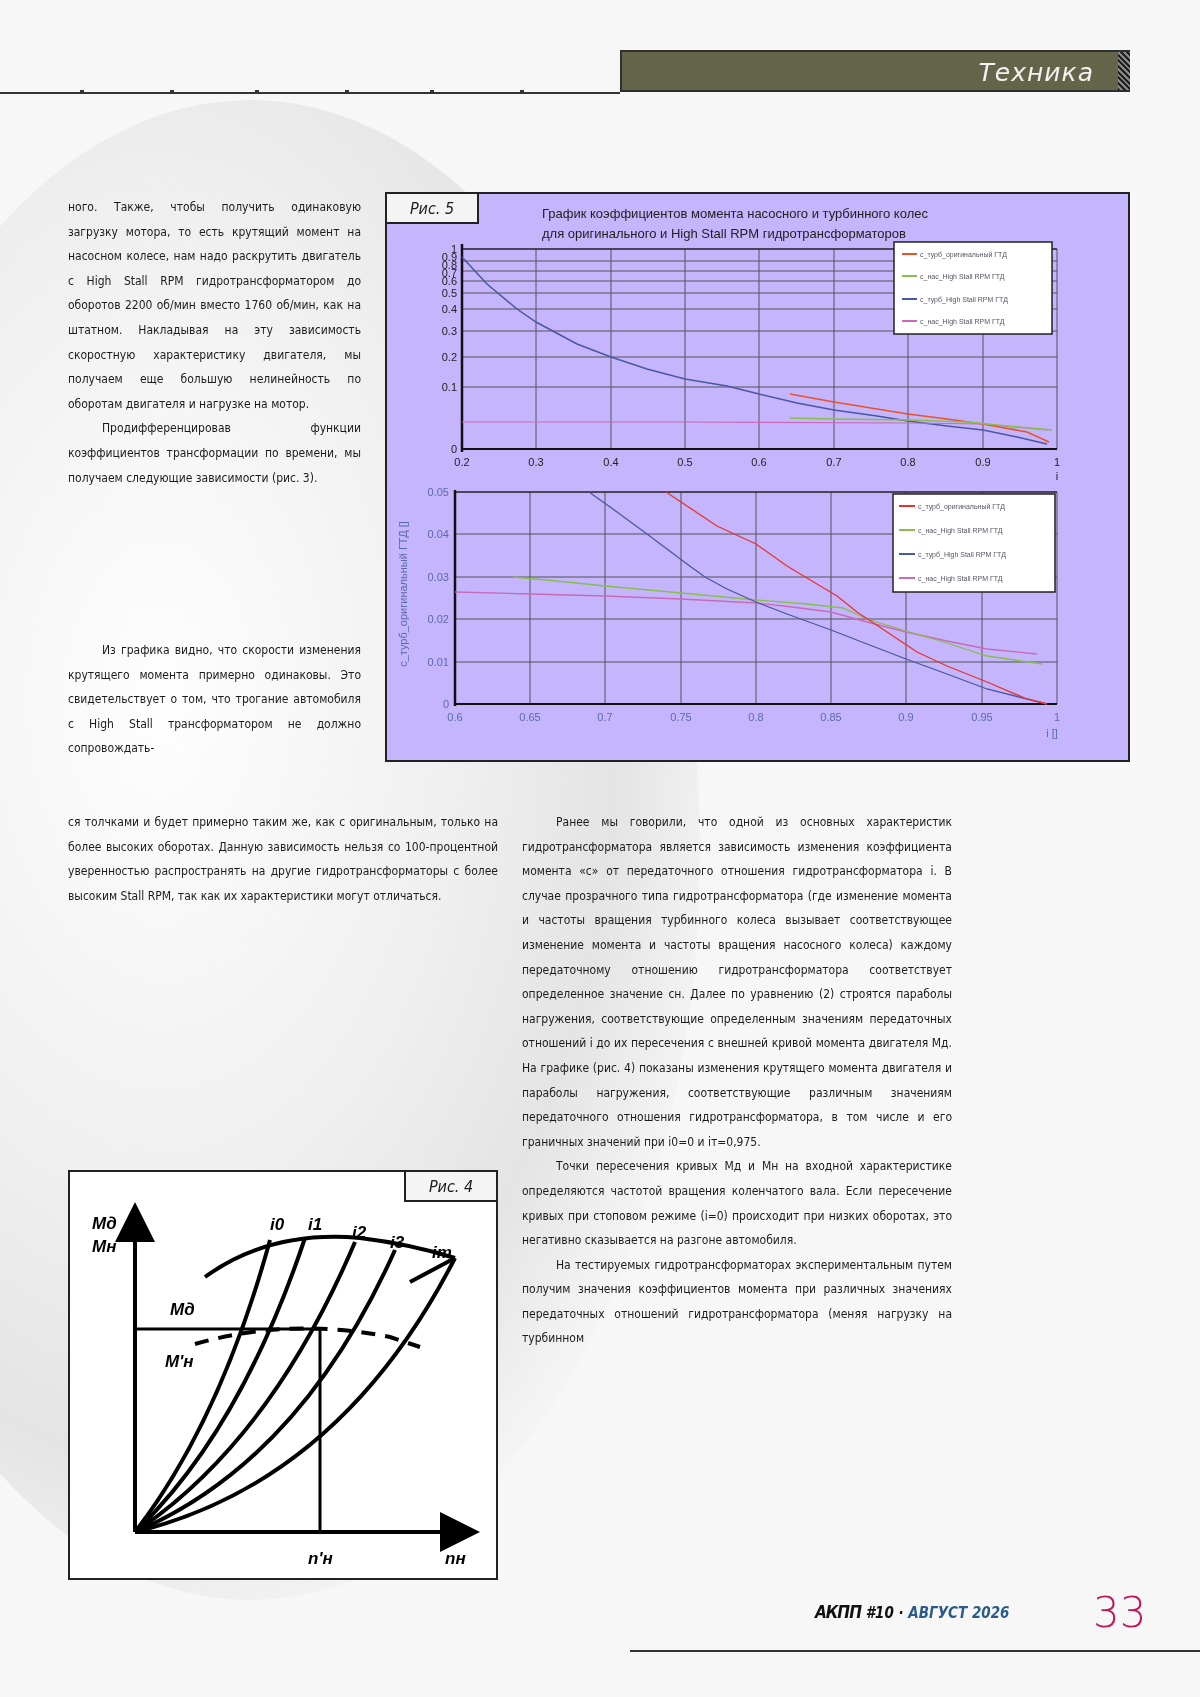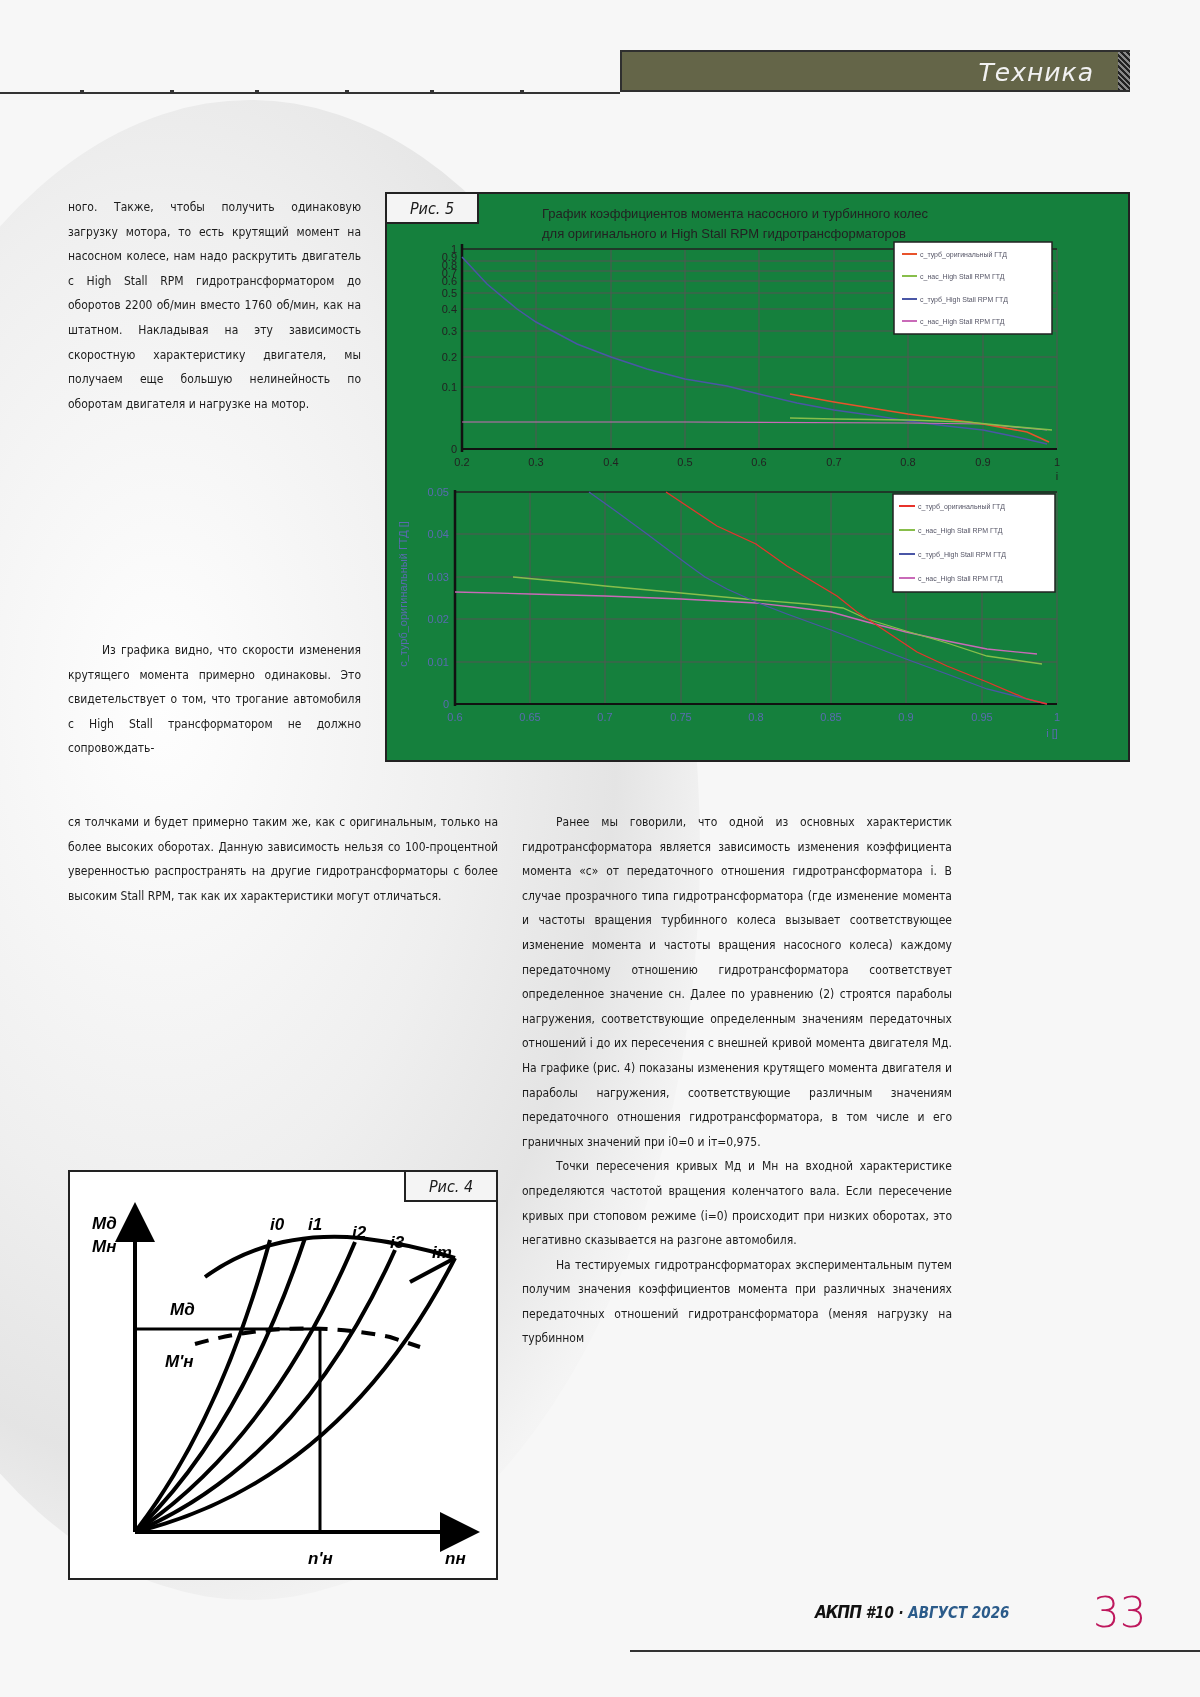--- a/index.html
+++ b/index.html
@@ -6,21 +6,21 @@
   body{width:1200px;height:1697px;position:relative;overflow:hidden;background:#f7f7f7;font-family:"DejaVu Sans Condensed","DejaVu Sans",sans-serif;color:#1b1b1b;}
   .bgswirl{position:absolute;left:-200px;top:100px;width:900px;height:1500px;border-radius:50%;background:radial-gradient(ellipse at 40% 40%,#fff 0%,#eee 40%,#e2e2e2 60%,#f4f4f4 75%,#fafafa 100%);opacity:.9;}
   .header-rule{position:absolute;left:0;top:92px;width:620px;border-top:2px solid #333;}
   .header-rule span{position:absolute;top:-4px;width:4px;height:2px;background:#333;}
   .section-tab{position:absolute;left:620px;top:50px;width:510px;height:42px;background:#646548;border:2px solid #2f2f2f;border-right:none;box-sizing:border-box;}
   .section-tab .txt{position:absolute;right:36px;top:6px;color:#f1f1f1;font-style:italic;font-size:25px;letter-spacing:1px;font-family:"DejaVu Sans",sans-serif;}
   .section-tab .hatch{position:absolute;right:0;top:0;width:12px;height:100%;background:repeating-linear-gradient(45deg,#222 0 2px,#888 2px 4px);}
   .col{position:absolute;font-size:12px;line-height:24.6px;text-align:justify;}
   .col p{margin:0;}
   .col .ind{text-indent:34px;}
-  .fig5{position:absolute;left:385px;top:192px;width:745px;height:570px;border:2px solid #222;background:#15803d;box-sizing:border-box;}
+  .fig5{position:absolute;left:385px;top:192px;width:745px;height:570px;border:2px solid #222;background:#c4b5fd;box-sizing:border-box;}
   .figtag{position:absolute;left:0;top:0;width:92px;height:30px;border-right:2px solid #222;border-bottom:2px solid #222;background:#f4f4f4;font-style:italic;font-size:16px;display:flex;align-items:center;justify-content:center;box-sizing:border-box;}
   .fig5 .title{position:absolute;left:155px;top:10px;font-size:13px;font-weight:normal;line-height:20px;color:#222;font-family:"Liberation Sans",sans-serif;}
   .fig4{position:absolute;left:68px;top:1170px;width:430px;height:410px;border:2px solid #222;background:#fff;box-sizing:border-box;}
   .fig4 .figtag{left:auto;right:0;border-right:none;border-left:2px solid #222;}
   .footer{position:absolute;top:1602px;left:815px;font-size:15px;font-weight:bold;font-style:italic;}
   .footer .brand{font-weight:900;font-size:17px;letter-spacing:-1px;color:#111;}
   .footer .issue{color:#111;}
   .footer .month{color:#2b5b8a;}
   .pagenum{position:absolute;left:1093px;top:1588px;font-size:42px;font-family:"DejaVu Sans",sans-serif;font-weight:200;color:#be185d;}
   .footer-rule{position:absolute;left:630px;top:1650px;width:570px;border-top:2px solid #333;}
@@ -39,20 +39,21 @@
     <span style="left:430px"></span>
     <span style="left:520px"></span>
 </div>
 <div class="section-tab">
   <span class="txt">Техника</span>
   <span class="hatch"></span>
 </div>
 
 <div class="col" style="left:68px;top:195px;width:293px;">
   <p>ного. Также, чтобы получить одинаковую загрузку мотора, то есть крутящий момент на насосном колесе, нам надо раскрутить двигатель с High Stall RPM гидротрансформатором до оборотов 2200 об/мин вместо 1760 об/мин, как на штатном. Накладывая на эту зависимость скоростную характеристику двигателя, мы получаем еще большую нелинейность по оборотам двигателя и нагрузке на мотор.</p>
+  <p class="ind">Продифференцировав функции коэффициентов трансформации по времени, мы получаем следующие зависимости (рис. 3).</p>
 </div>
 <div class="col" style="left:68px;top:638px;width:293px;">
   <p class="ind">Из графика видно, что скорости изменения крутящего момента примерно одинаковы. Это свидетельствует о том, что трогание автомобиля с High Stall трансформатором не должно сопровождать-</p>
 </div>
 <div class="col" style="left:68px;top:810px;width:430px;">
   <p>ся толчками и будет примерно таким же, как с оригинальным, только на более высоких оборотах. Данную зависимость нельзя со 100-процентной уверенностью распространять на другие гидротрансформаторы с более высоким Stall RPM, так как их характеристики могут отличаться.</p>
 </div>
 
 <div class="col" style="left:522px;top:810px;width:430px;">
   <p class="ind">Ранее мы говорили, что одной из основных характеристик гидротрансформатора является зависимость изменения коэффициента момента «с» от передаточного отношения гидротрансформатора i. В случае прозрачного типа гидротрансформатора (где изменение момента и частоты вращения турбинного колеса вызывает соответствующее изменение момента и частоты вращения насосного колеса) каждому передаточному отношению гидротрансформатора соответствует определенное значение cн. Далее по уравнению (2) строятся параболы нагружения, соответствующие определенным значениям передаточных отношений i до их пересечения с внешней кривой момента двигателя Mд. На графике (рис. 4) показаны изменения крутящего момента двигателя и параболы нагружения, соответствующие различным значениям передаточного отношения гидротрансформатора, в том числе и его граничных значений при i0=0 и iт=0,975.</p>

